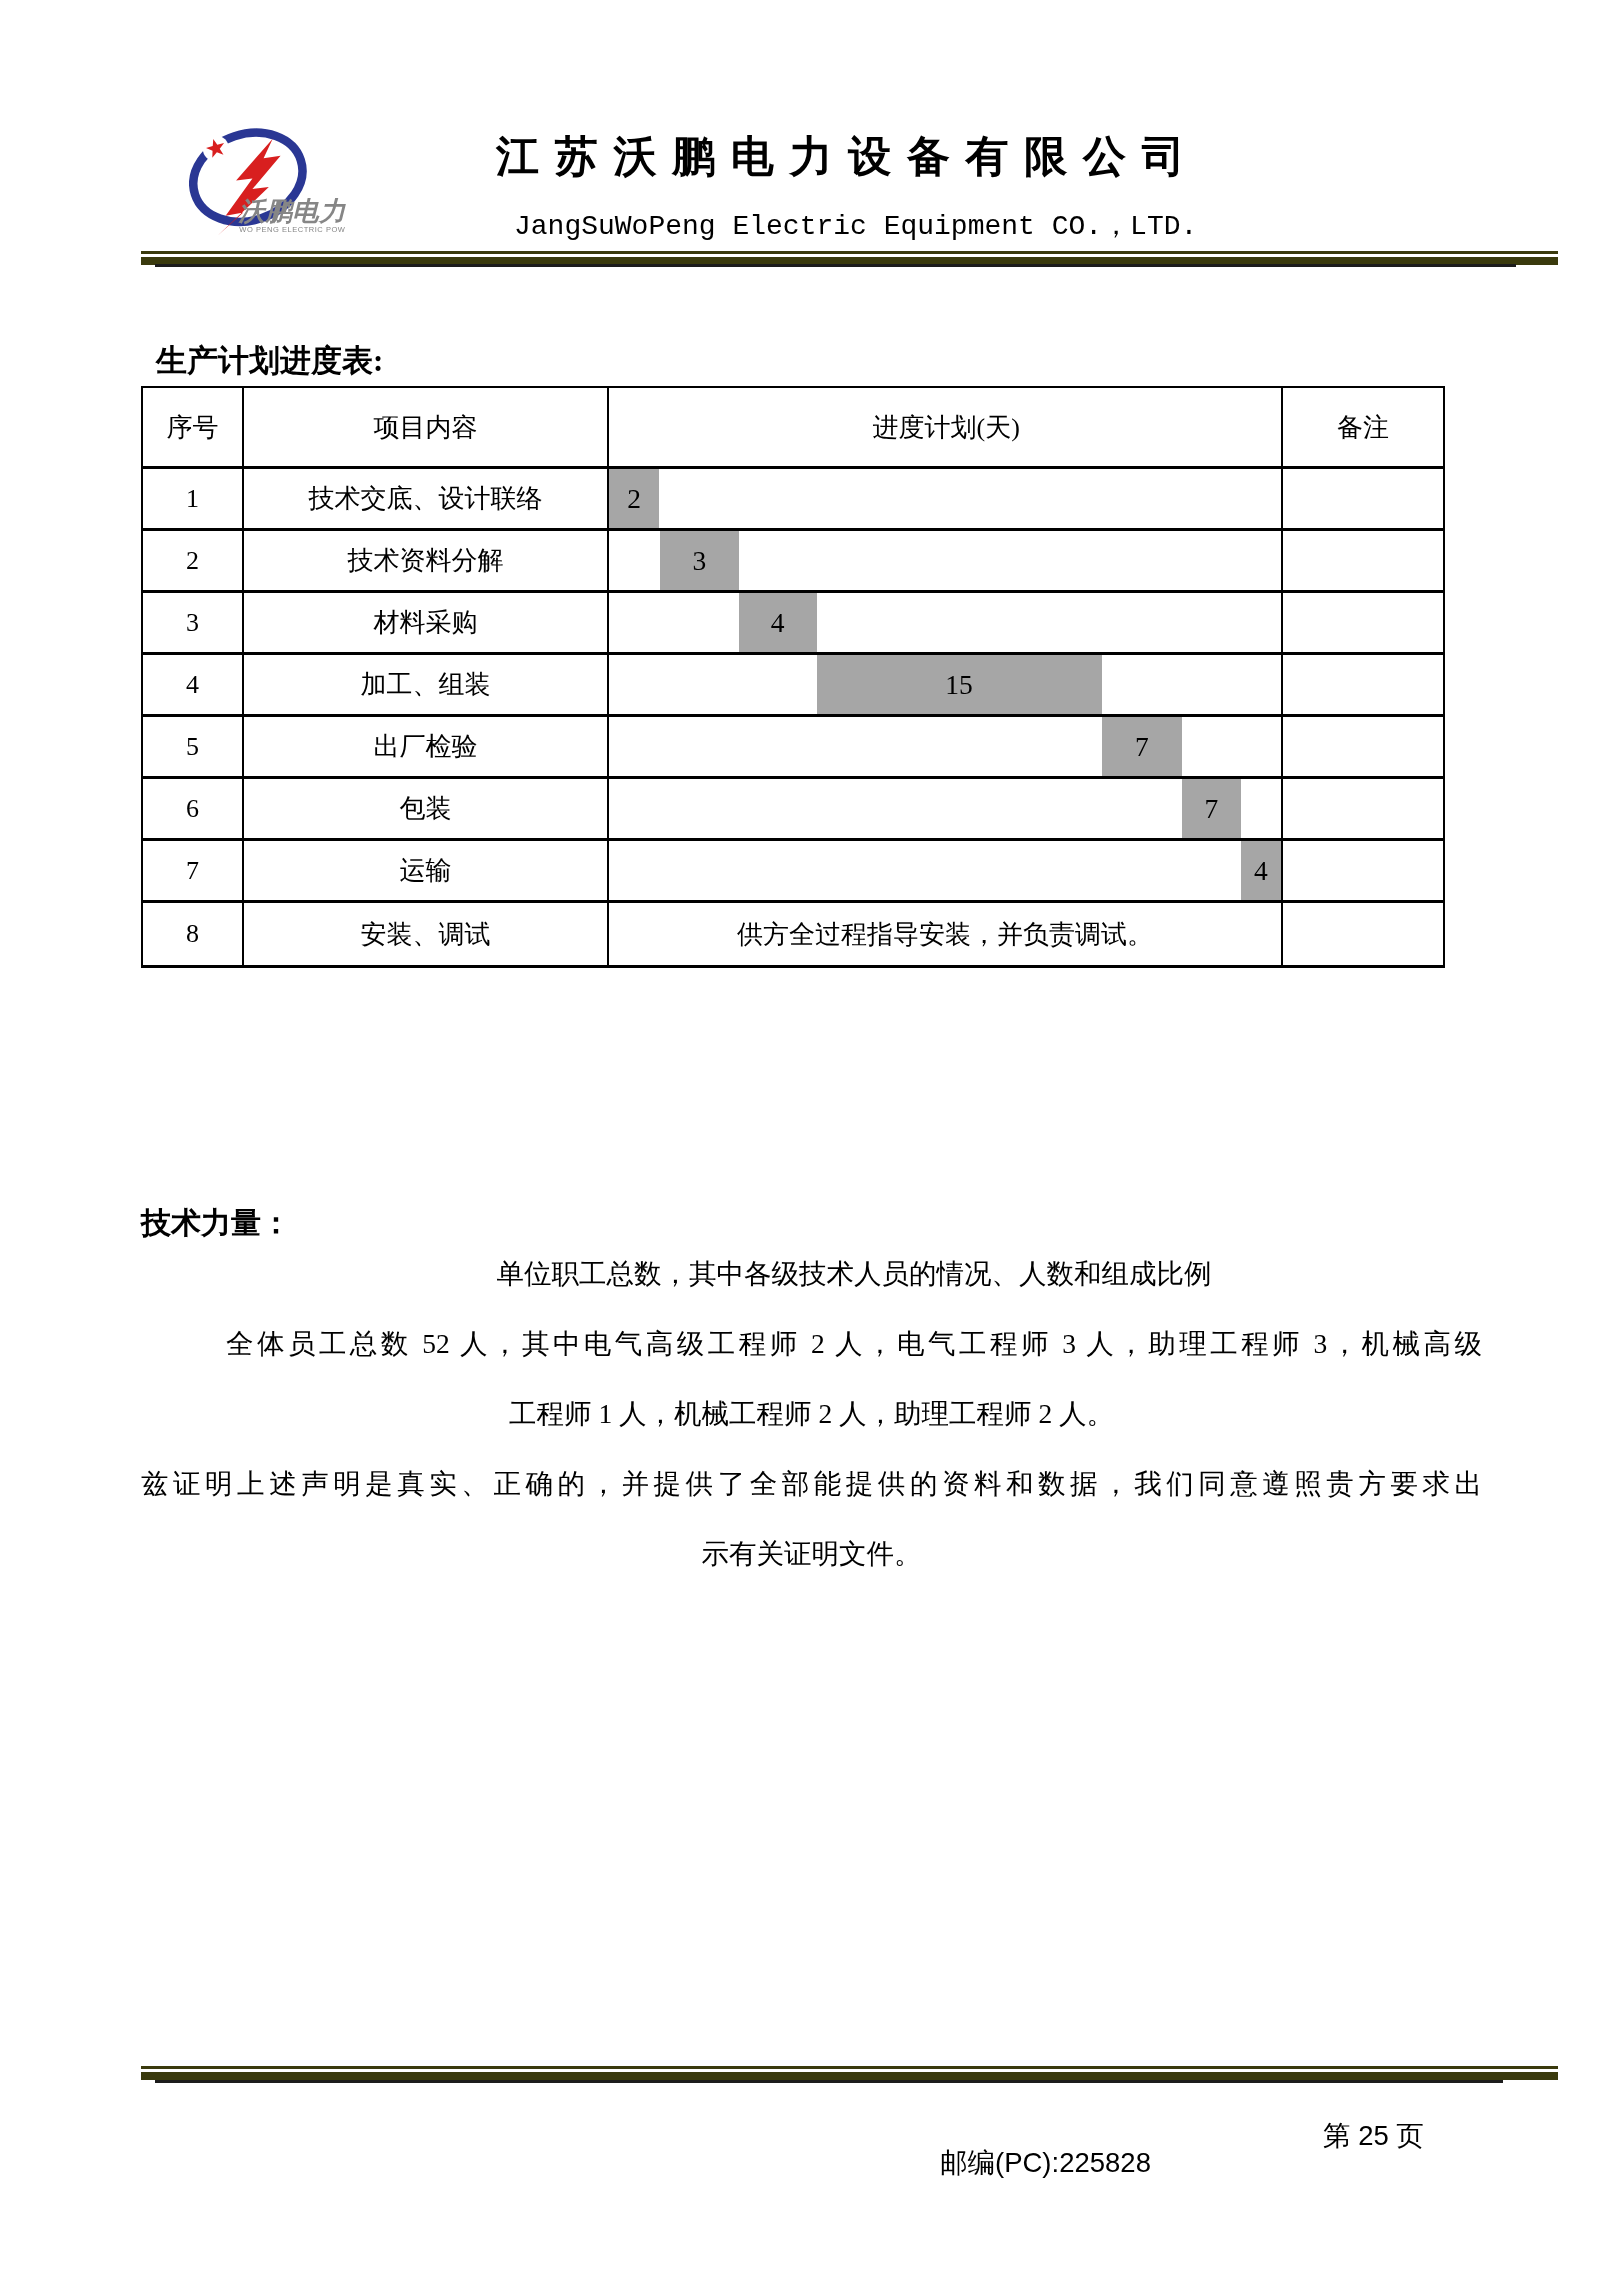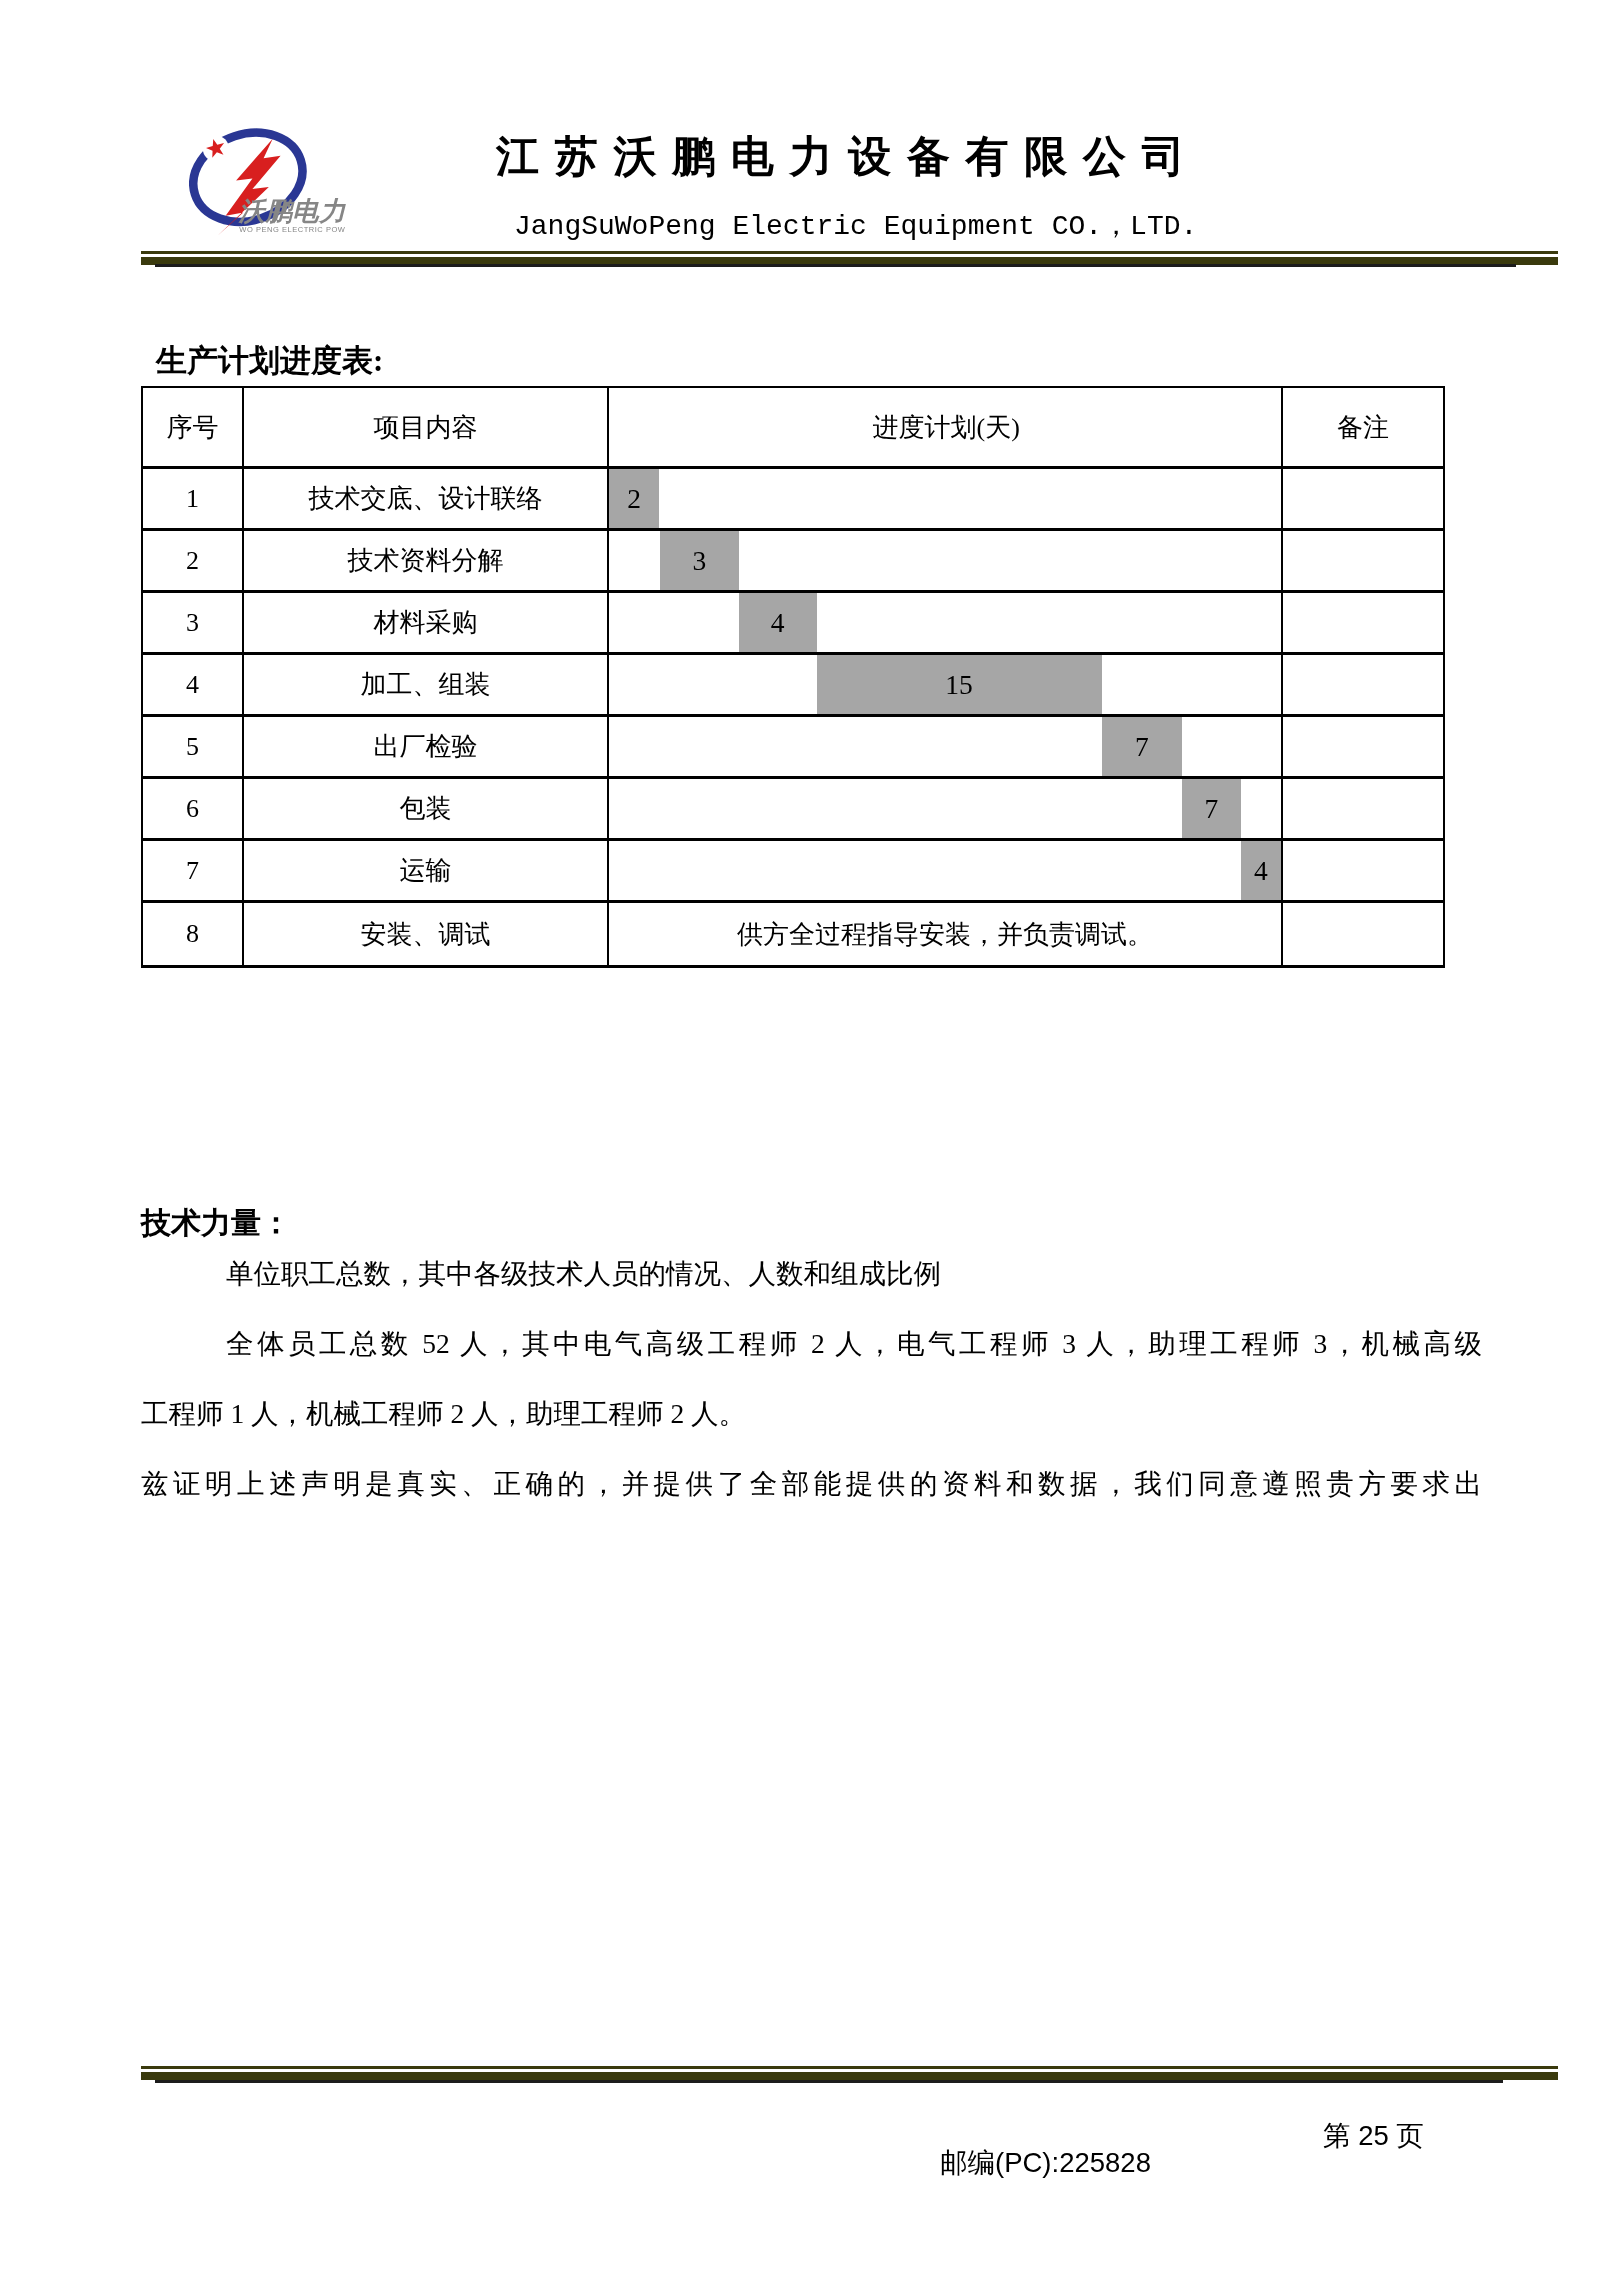--- a/index.html
+++ b/index.html
@@ -55,21 +55,21 @@
     position:absolute;top:0;bottom:0;
     background:#a6a6a6;
     display:flex;align-items:center;justify-content:center;
     font-size:27.5px;
   }
   .sched-note{display:inline-block;font-size:26px;}
   
   .tech{position:absolute;left:141px;top:1206px;width:1341px;}
   .tech-heading{font-size:30px;font-weight:bold;line-height:33px;}
   .tech-lines{font-size:27.5px;line-height:70px;}
-  .tech-line{white-space:nowrap;}
+  .tech-line{white-space:nowrap;text-align:center;}
   .tech-line.indent{padding-left:85px;}
   .tech-line.fill{white-space:normal;text-align:justify;text-align-last:justify;}
   
   .footer-text{
     position:absolute;top:2118px;left:0;width:1623px;height:33px;
     font-family:"Liberation Sans","DejaVu Sans",sans-serif;font-size:27.5px;
   }
   .footer-text span{position:absolute;white-space:nowrap;}
   .footer-address{left:261px;}
   .footer-postal{left:940px;margin-top:27px;}
@@ -195,20 +195,21 @@
     </tbody>
   </table>
 
   <div class="tech">
     <div class="tech-heading">技术力量：</div>
     <div class="tech-lines">
       <div class="tech-line indent">单位职工总数，其中各级技术人员的情况、人数和组成比例</div>
       <div class="tech-line indent fill">全体员工总数 52 人，其中电气高级工程师 2 人，电气工程师 3 人，助理工程师 3，机械高级</div>
       <div class="tech-line">工程师 1 人，机械工程师 2 人，助理工程师 2 人。</div>
       <div class="tech-line fill">兹证明上述声明是真实、正确的，并提供了全部能提供的资料和数据，我们同意遵照贵方要求出</div>
+      <div class="tech-line">示有关证明文件。</div>
     </div>
   </div>
 
   <div class="rule rule-thin-bottom"></div>
   <div class="rule rule-thick-bottom"></div>
   <div class="rule rule-shadow-bottom"></div>
 
   <div class="footer-text">
     <span class="footer-postal">邮编(PC):225828</span>
     <span class="footer-page">第 25 页</span>

